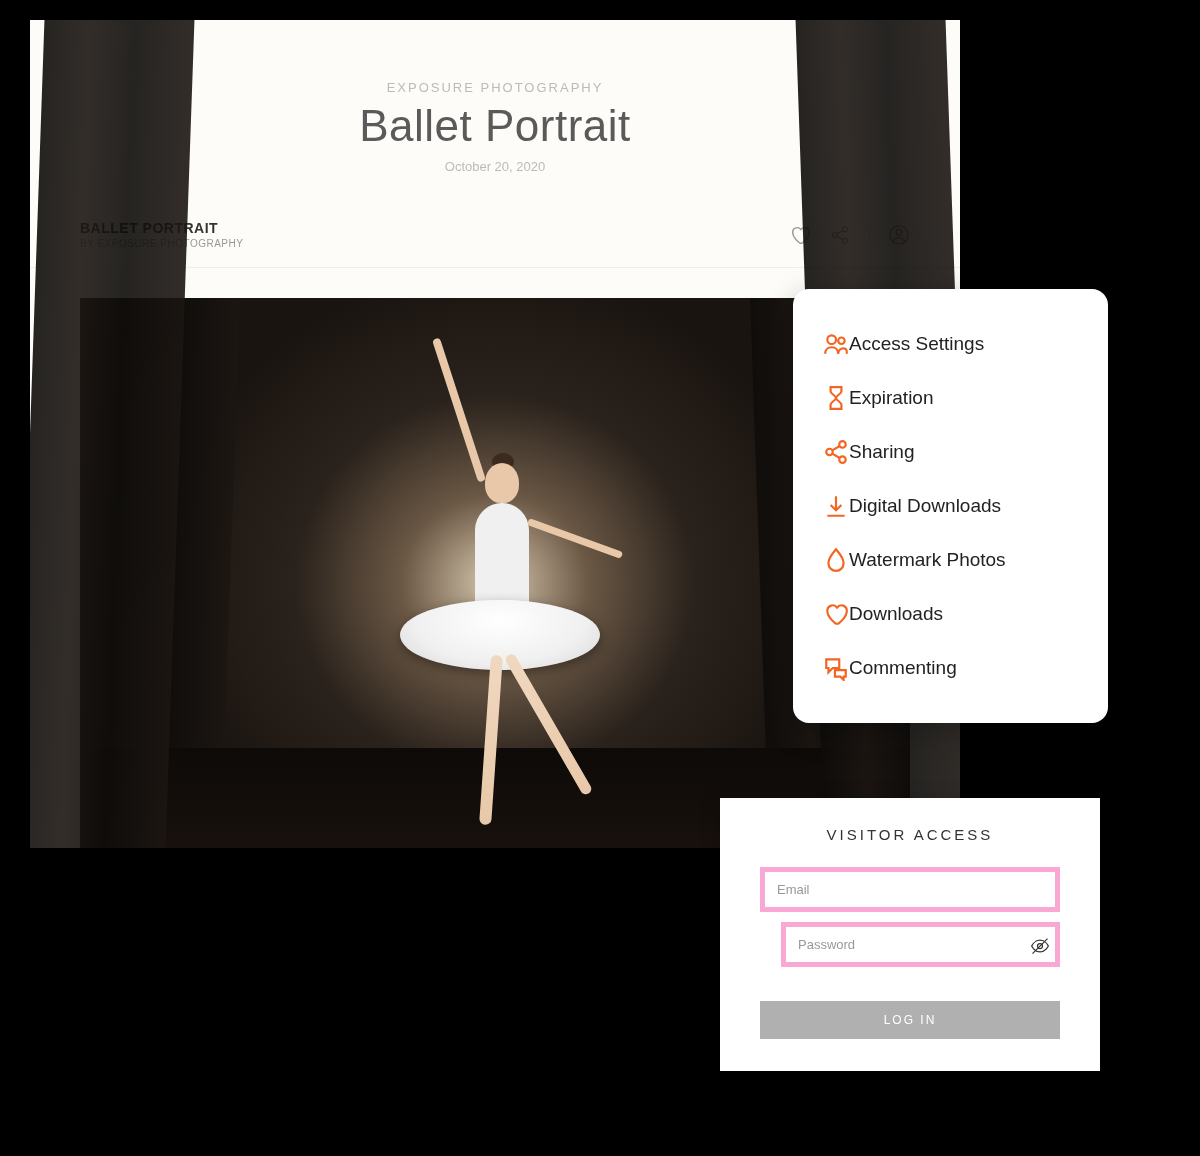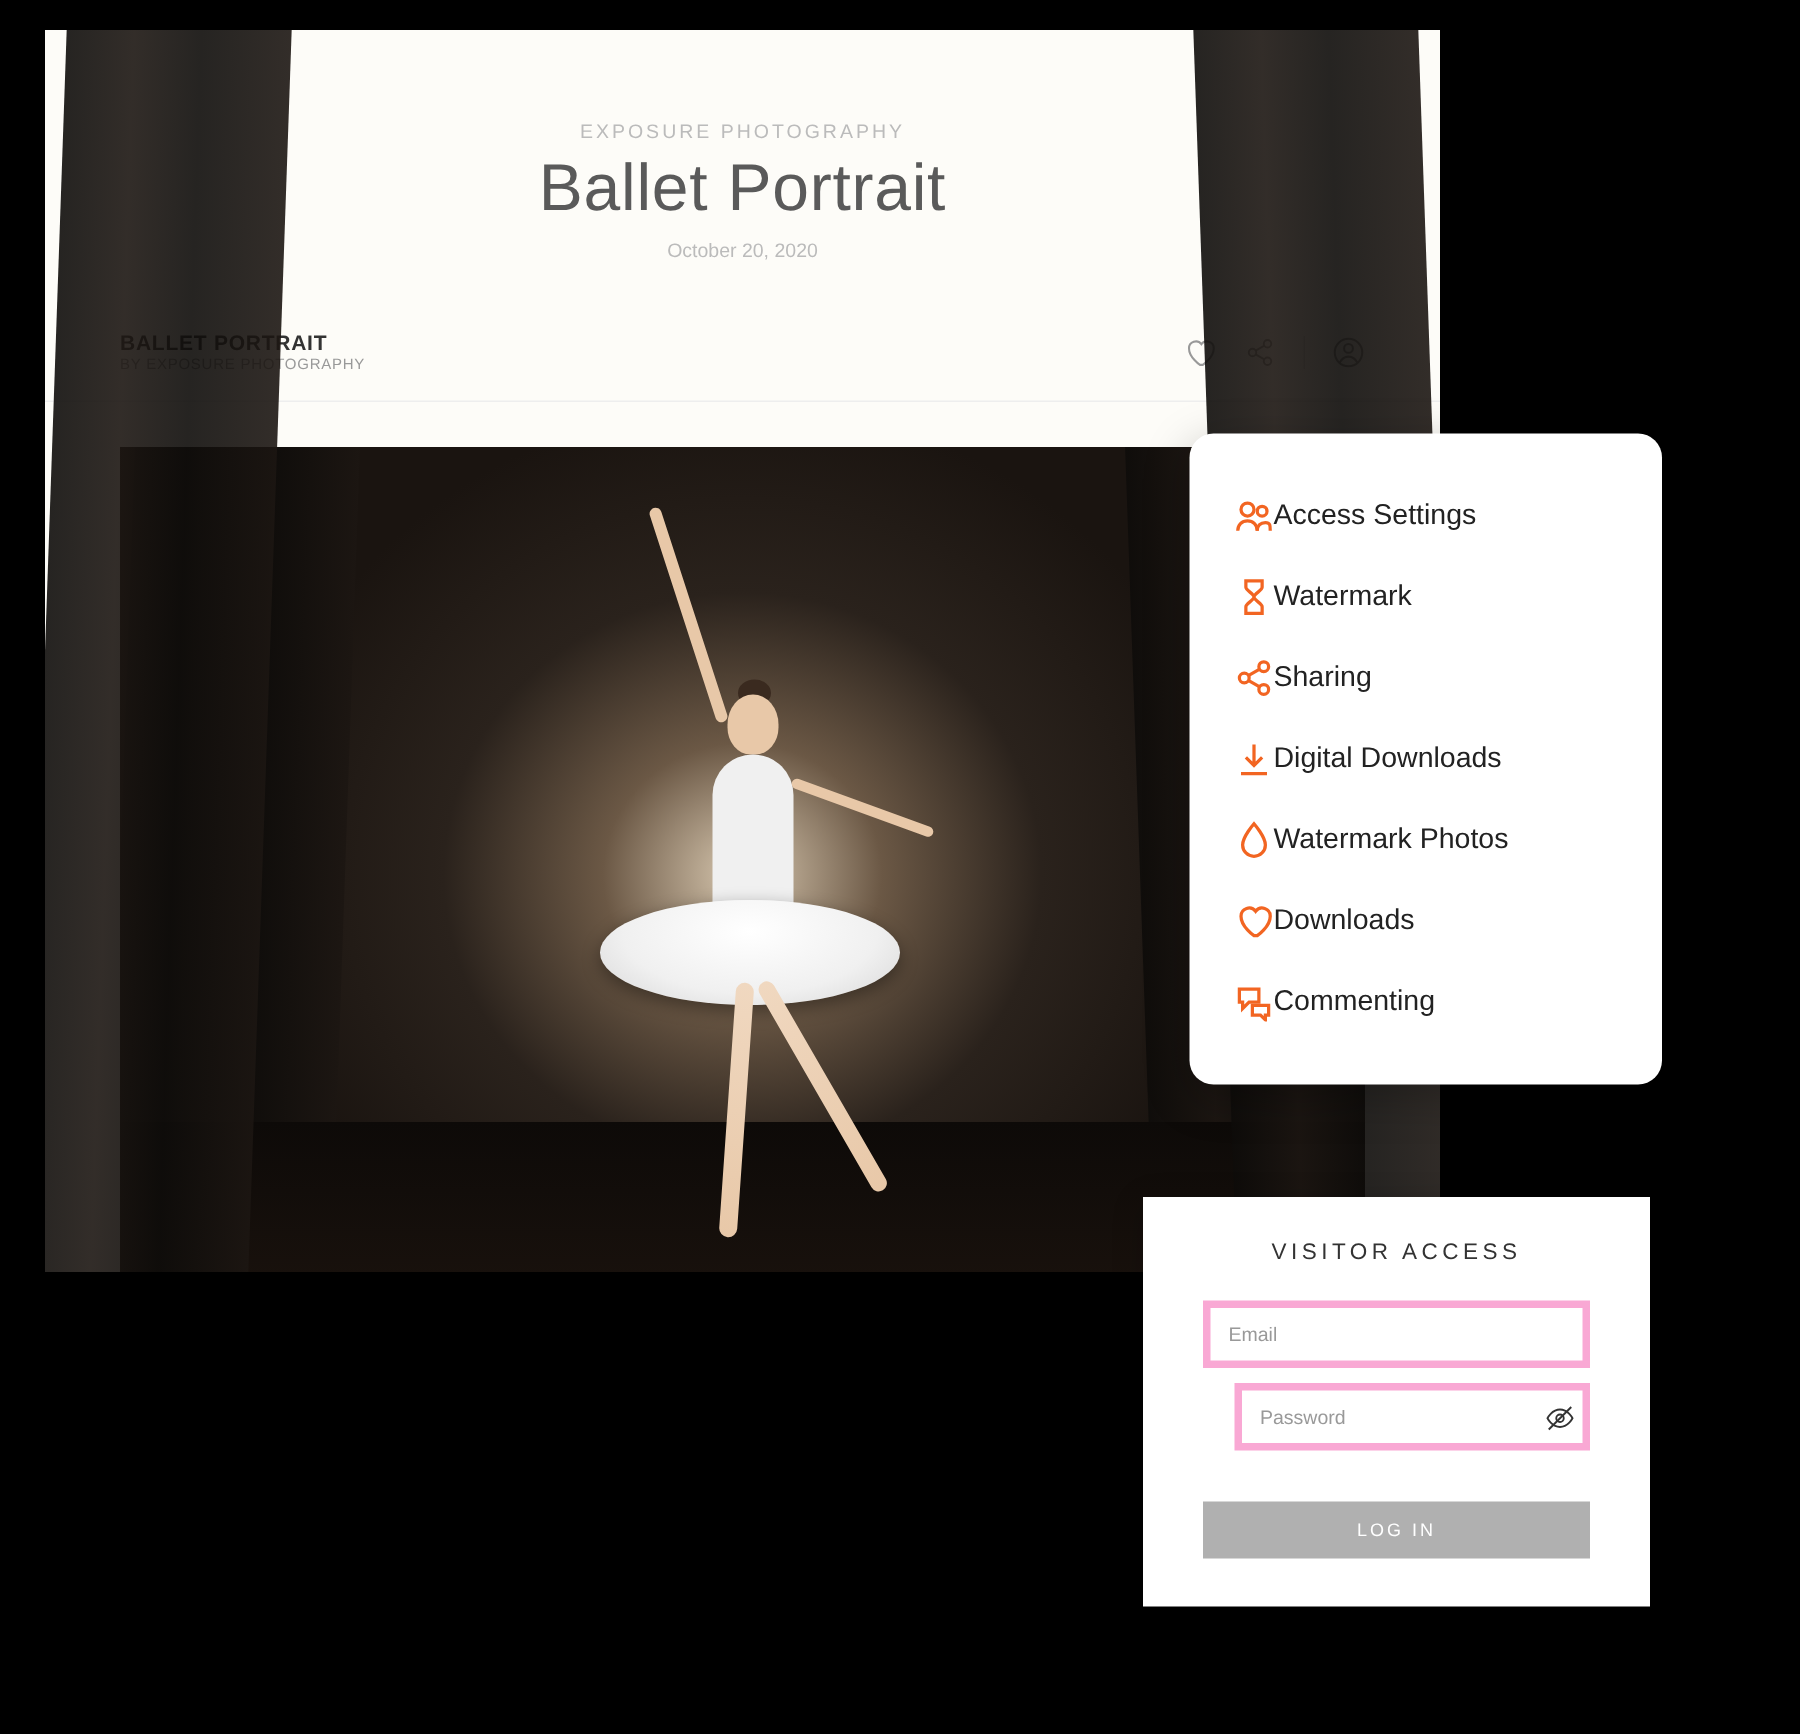--- a/index.html
+++ b/index.html
@@ -230,21 +230,21 @@
     .settings-label {
       font-size: 19px;
       color: #222;
       font-weight: 400;
     }
     
     .visitor-panel {
       position: absolute;
       right: 100px;
       bottom: 85px;
-      width: 338px;
+      width: 380px;
       background: #fff;
       box-shadow: 0 4px 20px rgba(0,0,0,0.2);
       padding: 28px 40px 32px;
     }
     .visitor-title {
       text-align: center;
       font-size: 15px;
       letter-spacing: 3px;
       color: #333;
       font-weight: 400;
@@ -358,21 +358,21 @@
         </svg>
     </span>
     <span class="settings-label">Access Settings</span>
   </div>
   <div class="settings-item">
     <span class="settings-icon">
       <svg width="26" height="26" viewBox="0 0 24 24" fill="none" stroke-width="2">
           <path d="M6 2h12M6 22h12M7 2v4c0 2 5 4 5 6s-5 4-5 6v4M17 2v4c0 2-5 4-5 6s5 4 5 6v4"></path>
         </svg>
     </span>
-    <span class="settings-label">Watermark</span>
+    <span class="settings-label">Expiration</span>
   </div>
   <div class="settings-item">
     <span class="settings-icon">
       <svg width="26" height="26" viewBox="0 0 24 24" fill="none" stroke-width="2">
           <circle cx="18" cy="5" r="3"></circle>
           <circle cx="6" cy="12" r="3"></circle>
           <circle cx="18" cy="19" r="3"></circle>
           <line x1="8.5" y1="10.5" x2="15.5" y2="6.5"></line>
           <line x1="8.5" y1="13.5" x2="15.5" y2="17.5"></line>
         </svg>

